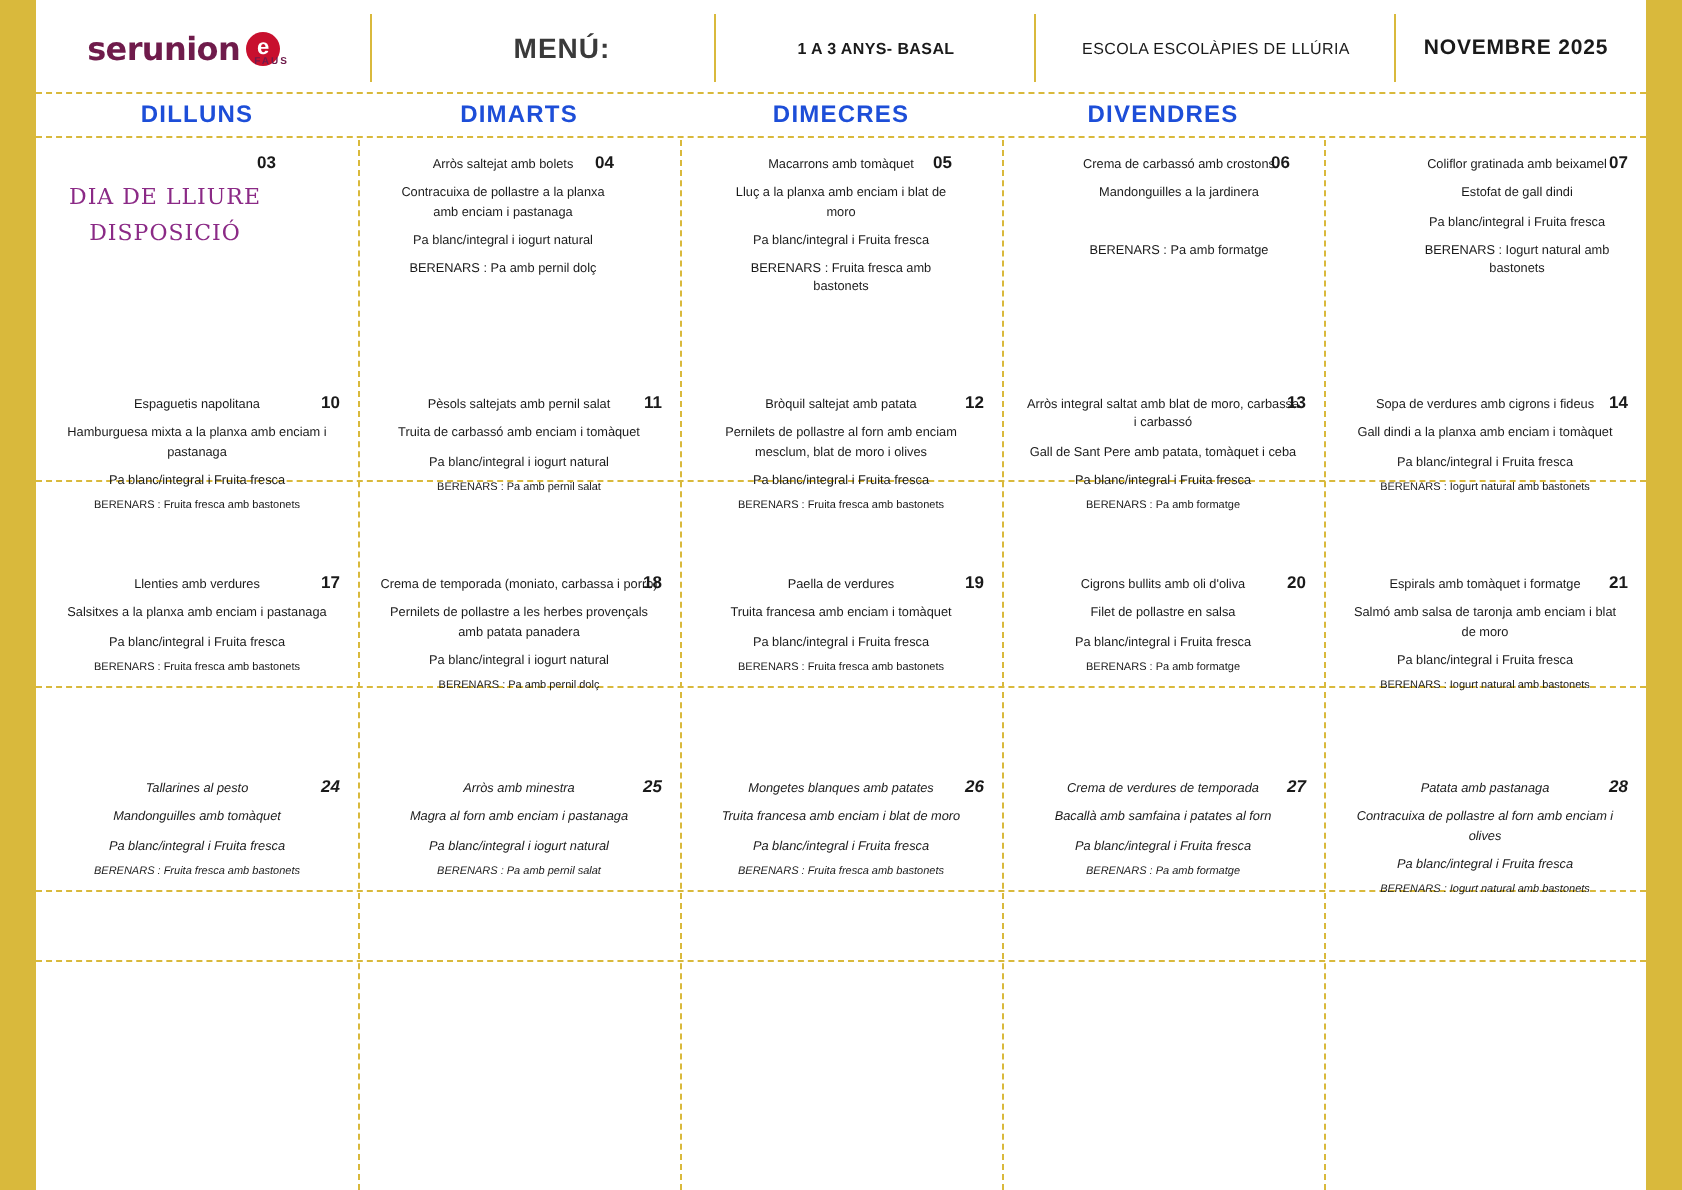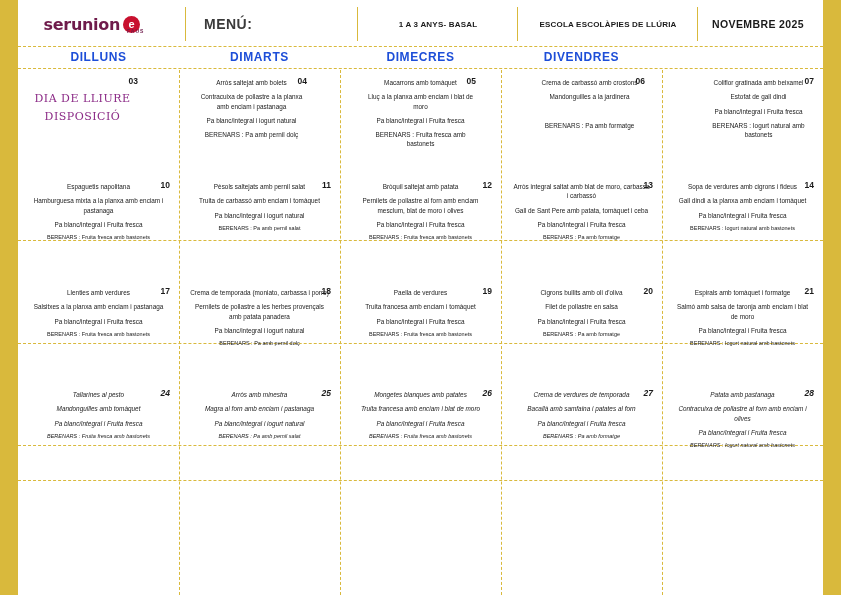--- a/index.html
+++ b/index.html
@@ -49,21 +49,21 @@
   }
   .header-cell .divider {
     position: absolute;
     right: 0;
     top: 7px;
     bottom: 7px;
     width: 1px;
     background: #d9b93c;
   }
   .hc-logo { width: 168px; }
-  .hc-menu { width: 172px; justify-content: flex-start; padding-left: 18px; }
+  .hc-menu { width: 172px; justify-content: center; padding-left: 18px; }
   .hc-age  { width: 160px; }
   .hc-school { width: 180px; }
   .hc-month { width: 120px; }
 
   .logo-wrap {
     display: flex;
     align-items: center;
     gap: 3px;
     justify-content: space-between;
   }
@@ -103,21 +103,21 @@
     letter-spacing: 0.5px;
   }
   .age-label {
     font-size: 8px;
     font-weight: bold;
     color: #1a1a1a;
     letter-spacing: 0.2px;
   }
   .school-label {
     font-size: 8px;
-    font-weight: bold;
+    font-weight: normal;
     color: #1a1a1a;
     letter-spacing: 0.2px;
   }
   .month-label {
     font-size: 10.5px;
     font-weight: bold;
     color: #1a1a1a;
     letter-spacing: 0.4px;
   }
 
@@ -290,21 +290,21 @@
         <span class="daynum">07</span>
         <p class="dish first">Coliflor gratinada amb beixamel</p>
         <p class="dish">Estofat de gall dindi</p>
         <p class="dish">Pa blanc/integral i Fruita fresca</p>
         <p class="dish">BERENARS : Iogurt natural amb bastonets</p>
       </div>
     </div>
 
     <div class="hline" style="top:170px; left:0; width:805px;"></div>
 
-    <div class="week" style="top:104px;">
+    <div class="week" style="top:120px;">
       <div class="cell">
         <span class="daynum">10</span>
         <p class="dish first">Espaguetis napolitana</p>
         <p class="dish">Hamburguesa mixta a la planxa amb enciam i pastanaga</p>
         <p class="dish">Pa blanc/integral i Fruita fresca</p>
         <p class="dish tiny">BERENARS : Fruita fresca amb bastonets</p>
       </div>
       <div class="cell">
         <span class="daynum">11</span>
         <p class="dish first">Pèsols saltejats amb pernil salat</p>

